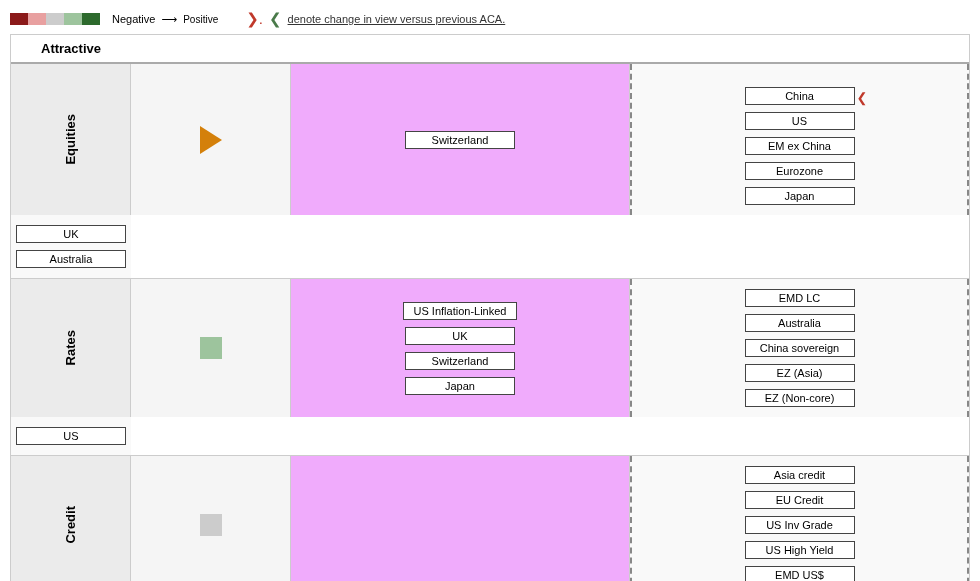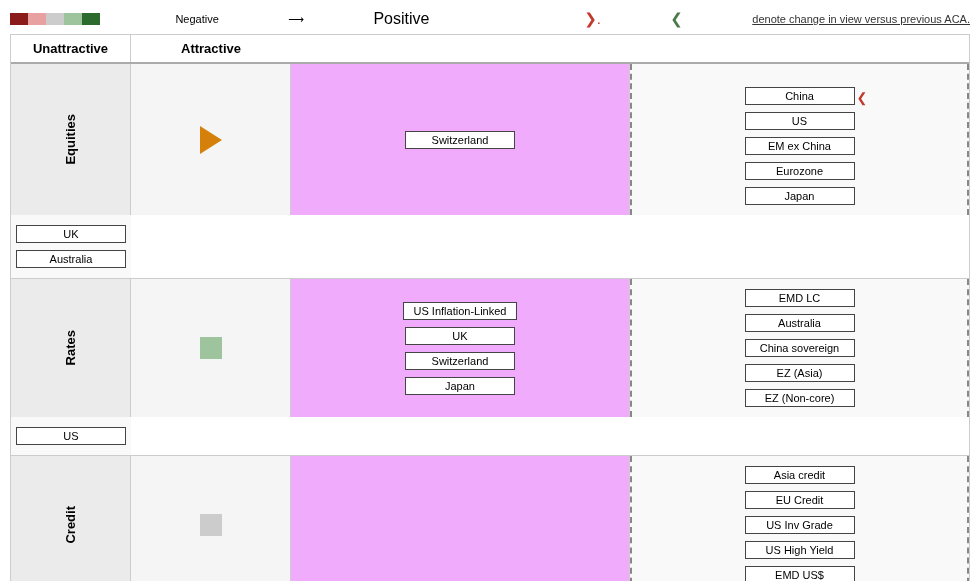--- a/index.html
+++ b/index.html
@@ -10,21 +10,21 @@
       width: 980px;
       min-height: 581px;
     }
     .page {
       width: 980px;
       padding: 10px 10px 10px 10px;
     }
     .legend-row {
       display: flex;
       align-items: center;
-      justify-content: space-between;
+      justify-content: flex-start;
       margin-bottom: 6px;
       gap: 6px;
     }
 
     
     .leg-box-darkred { background: #8b1a1a; }
     .leg-box-lightred { background: #e8a0a0; }
     .leg-box-gray { background: #ccc; }
     .leg-box-lightgreen { background: #9dc49d; }
     .leg-box-darkgreen { background: #2d6a2d; }
@@ -121,31 +121,30 @@
   <div class="legend-row">
     <div style="display:flex;align-items:center;gap:0;margin-right:6px;">
       <span class="leg-box-darkred" style="display:inline-block;width:18px;height:12px;"></span>
       <span class="leg-box-lightred" style="display:inline-block;width:18px;height:12px;"></span>
       <span class="leg-box-gray" style="display:inline-block;width:18px;height:12px;"></span>
       <span class="leg-box-lightgreen" style="display:inline-block;width:18px;height:12px;"></span>
       <span class="leg-box-darkgreen" style="display:inline-block;width:18px;height:12px;"></span>
     </div>
     <span style="font-size:11px;">Negative</span>
     <span style="font-size:11px;">⟶</span>
-    <span style="font-size:16px;">Positive</span>
+    <span style="font-size:10px;">Positive</span>
     <span style="margin-left:16px;"></span>
     <span style="color:#c0392b;font-size:15px;">❯.</span>
     <span style="color:#4a7a4a;font-size:15px;">❮</span>
     <span style="font-size:11px;color:#333;text-decoration:underline;">denote change in view versus previous ACA.</span>
   </div>
 
   <div style="border:1px solid #ccc;">
 
     <div class="header-row-div">
-      <div class="header-div-cell">Unattractive</div>
       <div class="header-div-cell" style="border-right:none;">Attractive</div>
     </div>
 
     <div class="data-row" style="min-height:120px;">
       <div class="cell-label">
         <span class="cell-label-text">Equities</span>
       </div>
       <div class="cell-overall">
         <div style="width:0;height:0;border-top:14px solid transparent;border-bottom:14px solid transparent;border-left:22px solid #d4800a;"></div>
       </div>

